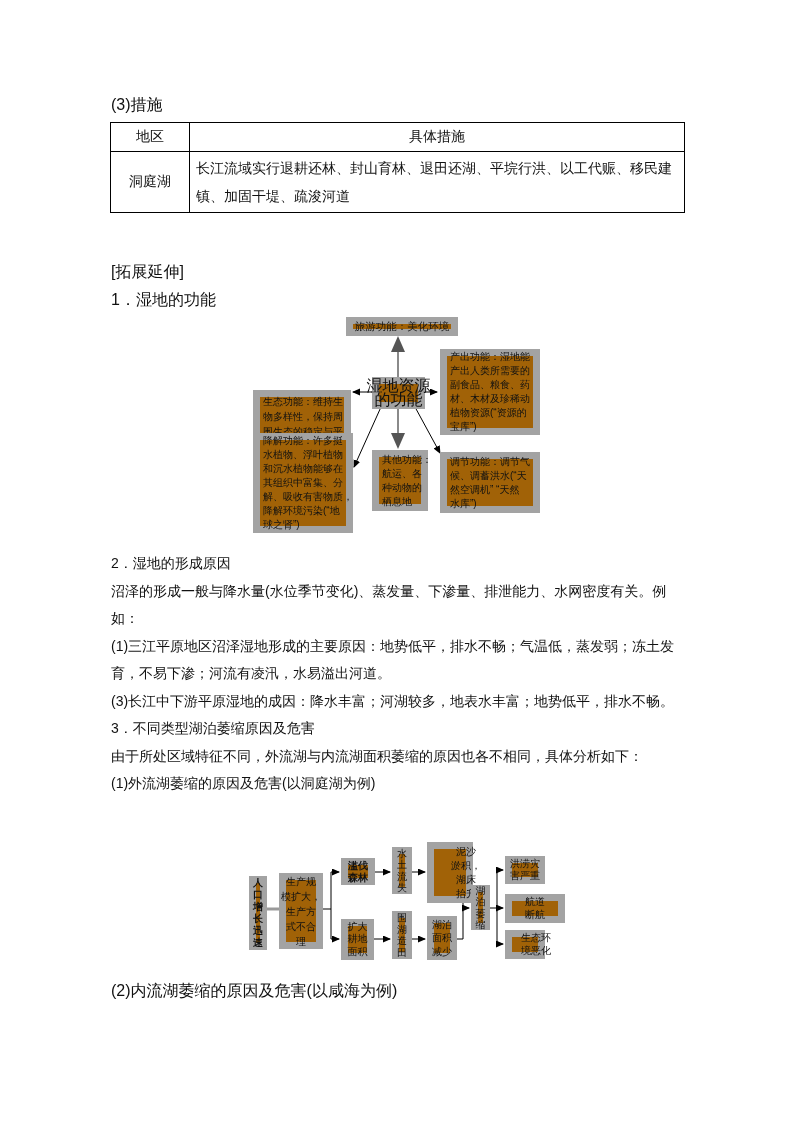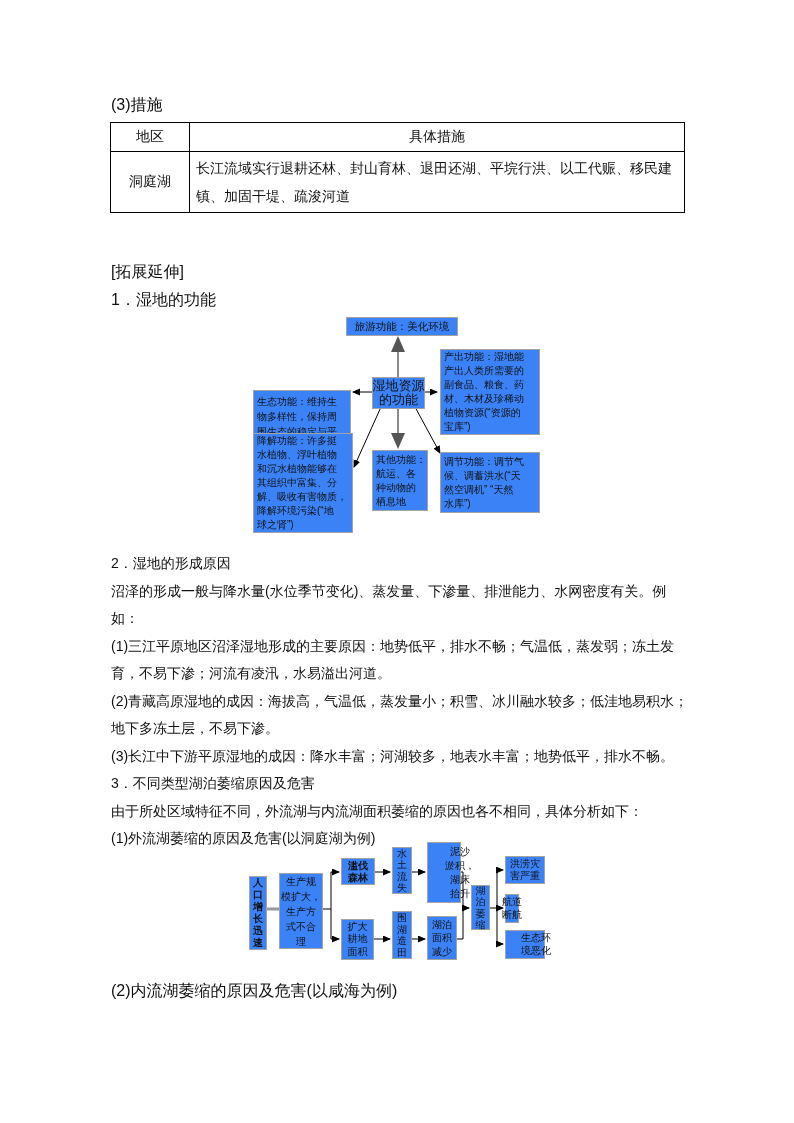--- a/index.html
+++ b/index.html
@@ -15,21 +15,21 @@
   table.meas{border-collapse:collapse;width:575px;table-layout:fixed;font-size:14px;}
   table.meas th,table.meas td{border:1px solid #000;padding:2px 6px;font-weight:normal;}
   table.meas th{height:24px;text-align:center;}
   td.region{width:66px;text-align:center;}
   td.measures{white-space:pre-wrap;line-height:28px;}
   td.centered{text-align:center;height:22px;}
   
   .diagram{position:absolute;left:0;width:794px;}
   .diagram svg{position:absolute;left:0;top:0;}
   .dbox{
-    position:absolute;box-sizing:border-box;border:1px solid #a3a3a3;background:#3b82f6;
+    position:absolute;box-sizing:border-box;border:7px solid #a3a3a3;background:#a16207;
     display:flex;align-items:center;justify-content:center;
     font-size:10px;white-space:pre;
   }
   .dbox.left{justify-content:flex-start;text-align:left;padding:2px 3px;}
   .dbox.mid{text-align:center;}
   .lh15{line-height:15px;}
   .lh14{line-height:14px;}
   .lh13{line-height:13.5px;}
   .lh125{line-height:12.5px;}
   .lh12{line-height:12px;font-weight:bold;}
@@ -75,21 +75,21 @@
       <line x1="372" y1="77" x2="353" y2="77" stroke="#000" stroke-width="1" marker-end="url(#ah1b)"></line>
       <line x1="424" y1="77" x2="437" y2="77" stroke="#000" stroke-width="1" marker-end="url(#ah1b)"></line>
       <line x1="381" y1="92" x2="354" y2="152" stroke="#000" stroke-width="1" marker-end="url(#ah1b)"></line>
       <line x1="415" y1="92" x2="440" y2="138" stroke="#000" stroke-width="1" marker-end="url(#ah1b)"></line>
     </svg>
     <div class="dbox mid" style="left:346px;top:2px;width:112px;height:19px;font-size:10.5px;">旅游功能：美化环境</div>
     <div class="dbox left lh15" style="left:253px;top:43px;width:98px;height:68px;margin-top:32px;">生态功能：维持生
 物多样性，保持周
 围生态的稳定与平
 衡(“生命的摇篮”)</div>
-    <div class="dbox mid lh14" style="left:372px;top:62px;width:53px;height:32px;font-size:13px;">湿地资源
+    <div class="dbox mid lh14" style="left:372px;top:62px;width:53px;height:32px;font-size:16px;">湿地资源
 的功能</div>
     <div class="dbox left lh14" style="left:440px;top:34px;width:100px;height:86px;">产出功能：湿地能
 产出人类所需要的
 副食品、粮食、药
 材、木材及珍稀动
 植物资源(“资源的
 宝库”)</div>
     <div class="dbox left lh14" style="left:253px;top:118px;width:100px;height:100px;">降解功能：许多挺
 水植物、浮叶植物
 和沉水植物能够在
@@ -106,22 +106,20 @@
 然空调机” “天然
 水库”)</div>
   </div>
 
   <div class="abs" style="left:111px;top:550px;width:578px;">
     <p class="para">2．湿地的形成原因</p>
     <p class="para">沼泽的形成一般与降水量(水位季节变化)、蒸发量、下渗量、排泄能力、水网密度有关。例
 如：</p>
     <p class="para">(1)三江平原地区沼泽湿地形成的主要原因：地势低平，排水不畅；气温低，蒸发弱；冻土发
 育，不易下渗；河流有凌汛，水易溢出河道。</p>
-    <p class="para">(2)青藏高原湿地的成因：海拔高，气温低，蒸发量小；积雪、冰川融水较多；低洼地易积水；
-地下多冻土层，不易下渗。</p>
     <p class="para">(3)长江中下游平原湿地的成因：降水丰富；河湖较多，地表水丰富；地势低平，排水不畅。</p>
     <p class="para">3．不同类型湖泊萎缩原因及危害</p>
     <p class="para">由于所处区域特征不同，外流湖与内流湖面积萎缩的原因也各不相同，具体分析如下：</p>
     <p class="para">(1)外流湖萎缩的原因及危害(以洞庭湖为例)</p>
   </div>
 
   <div class="diagram" style="top:840px;height:130px;">
     <svg width="794" height="130">
       <defs>
         <marker id="ah2" markerWidth="9" markerHeight="8" refX="7" refY="3.5" orient="auto">
@@ -177,21 +175,21 @@
 抬升</div>
     <div class="dbox vtext lh13" style="left:427px;top:76px;width:30px;height:44px;">湖泊
 面积
 减少</div>
     <div class="dbox vtext lh11" style="left:471px;top:45px;width:19px;height:45px;">湖
 泊
 萎
 缩</div>
     <div class="dbox vtext lh125" style="left:505px;top:16px;width:40px;height:28px;">洪涝灾
 害严重</div>
-    <div class="dbox vtext lh125" style="left:505px;top:54px;width:14px;height:29px;">航道
+    <div class="dbox vtext lh125" style="left:505px;top:54px;width:60px;height:29px;">航道
 断航</div>
     <div class="dbox vtext lh125" style="left:505px;top:90px;width:40px;height:29px;padding-left:22px;">生态环
 境恶化</div>
   </div>
 
   <p class="tline abs" style="left:111px;top:981px;">(2)内流湖萎缩的原因及危害(以咸海为例)</p>
 
 </div>
 
 </body></html>

